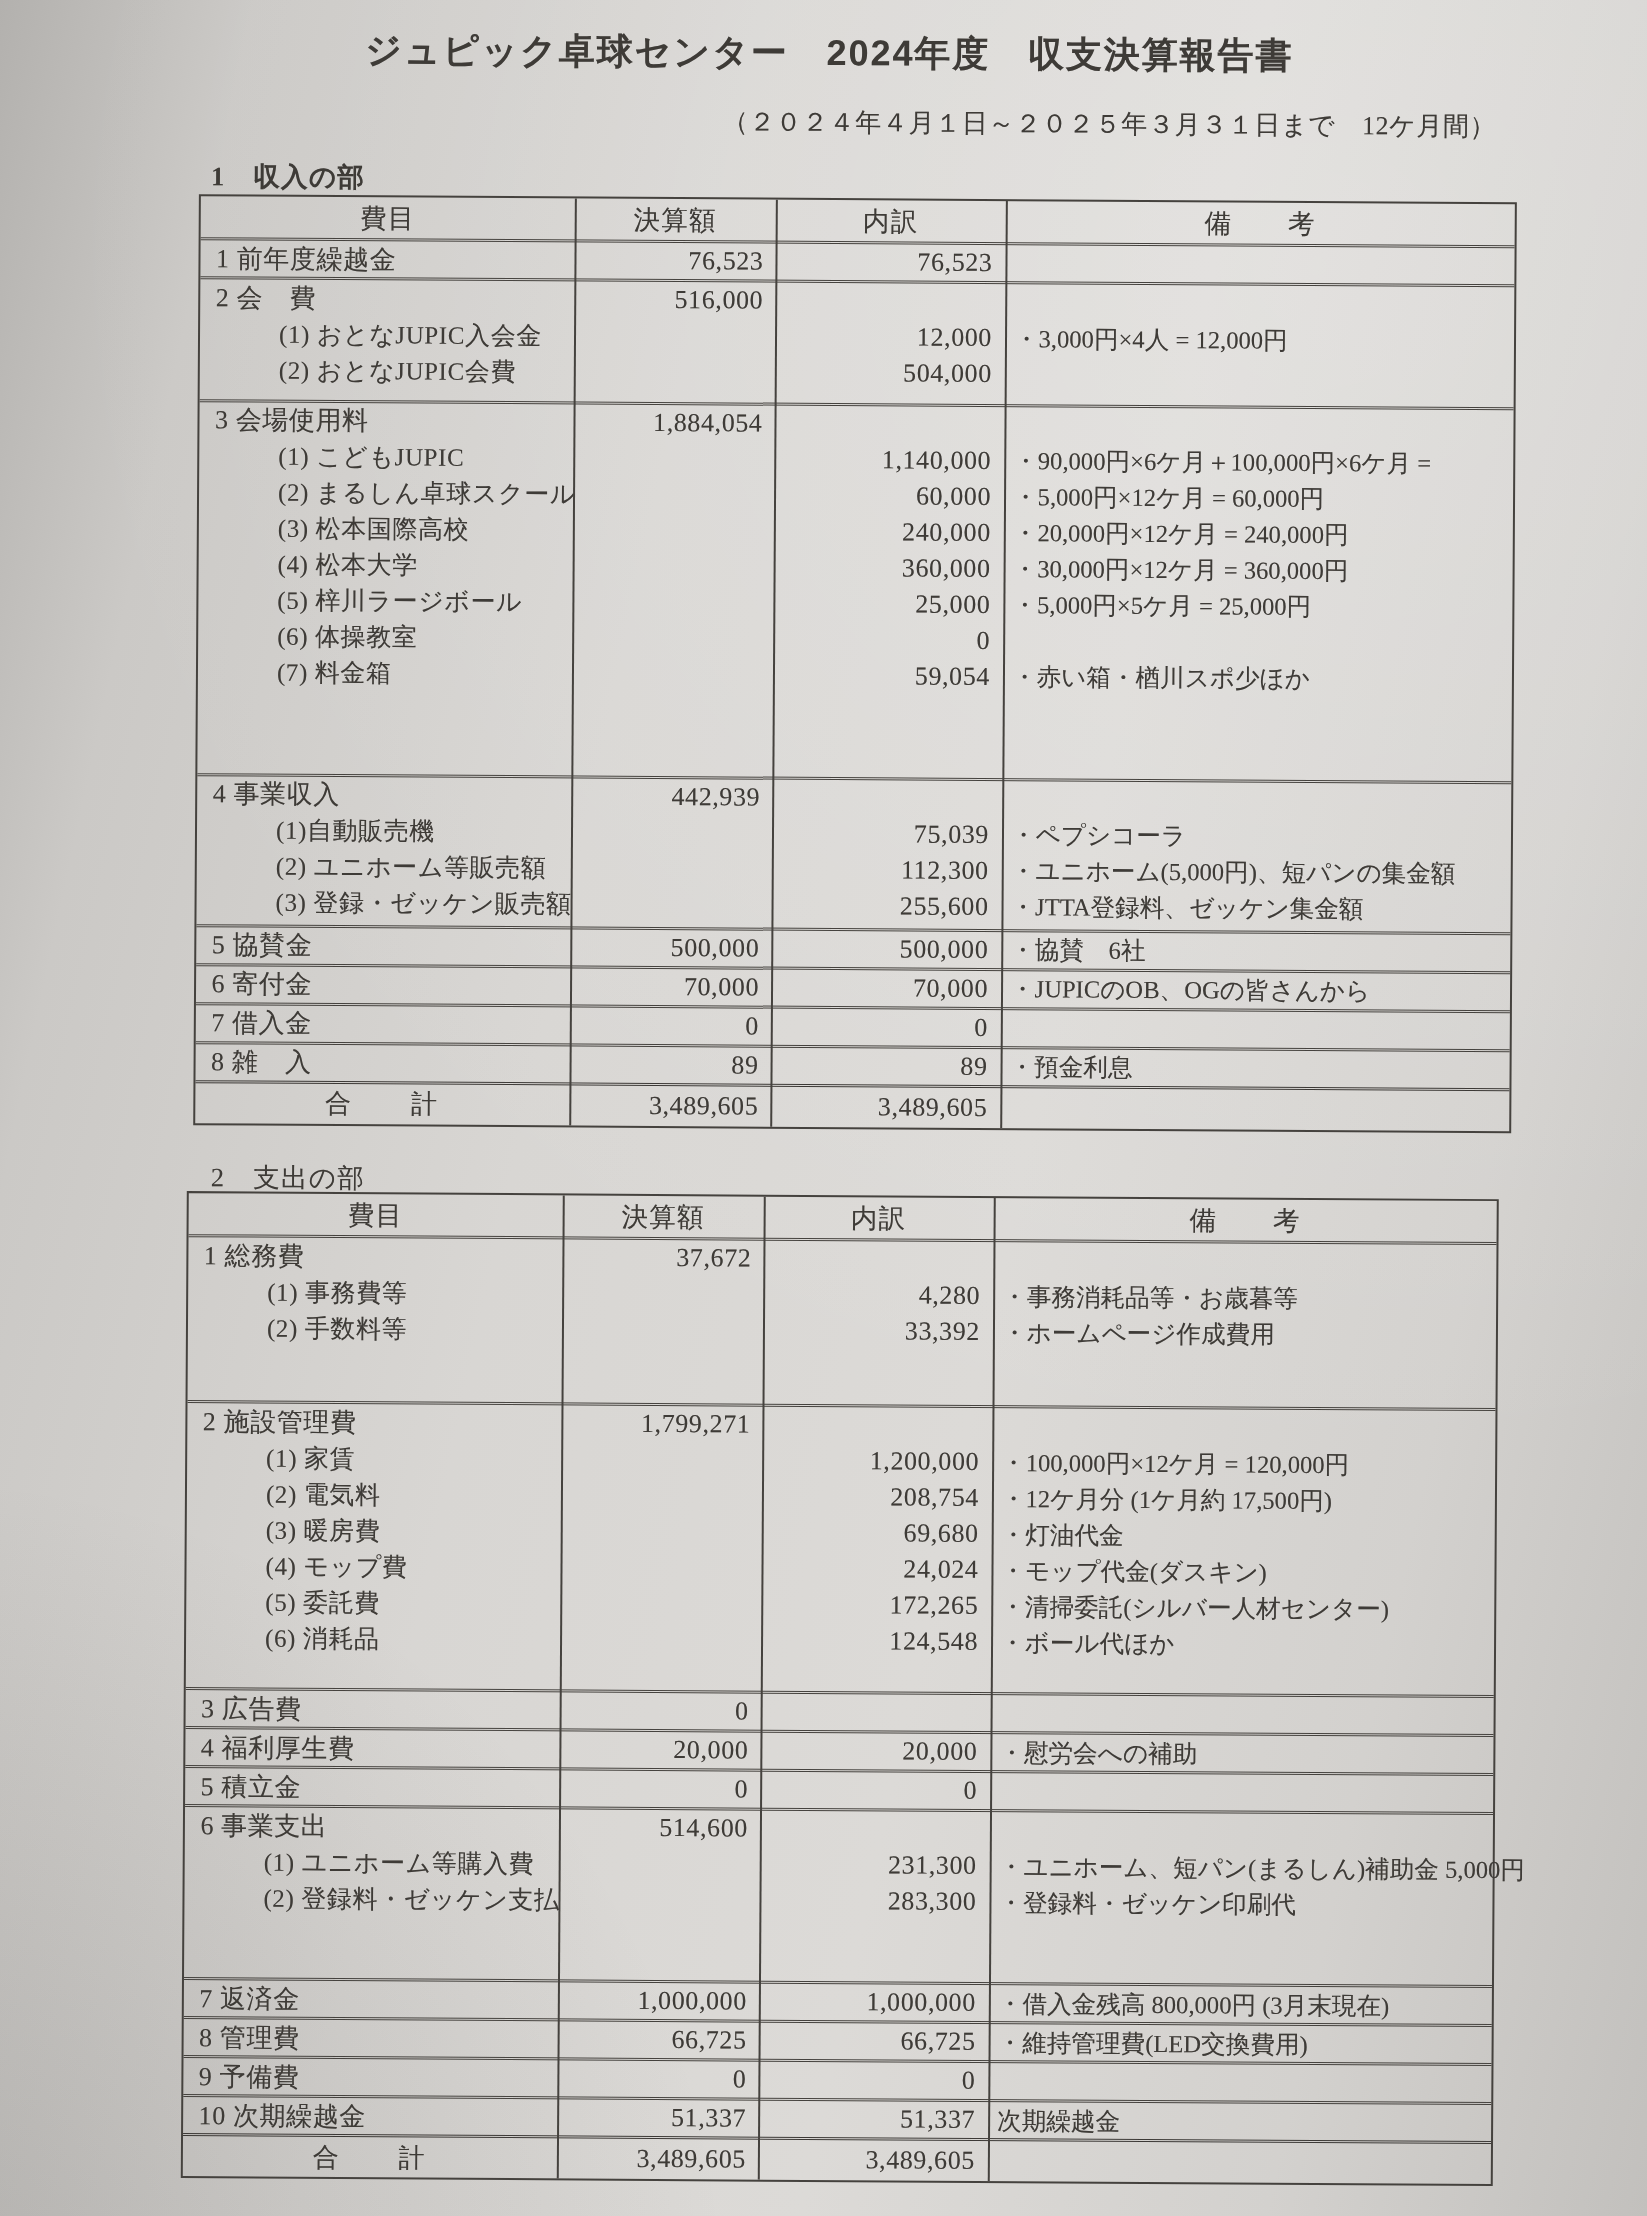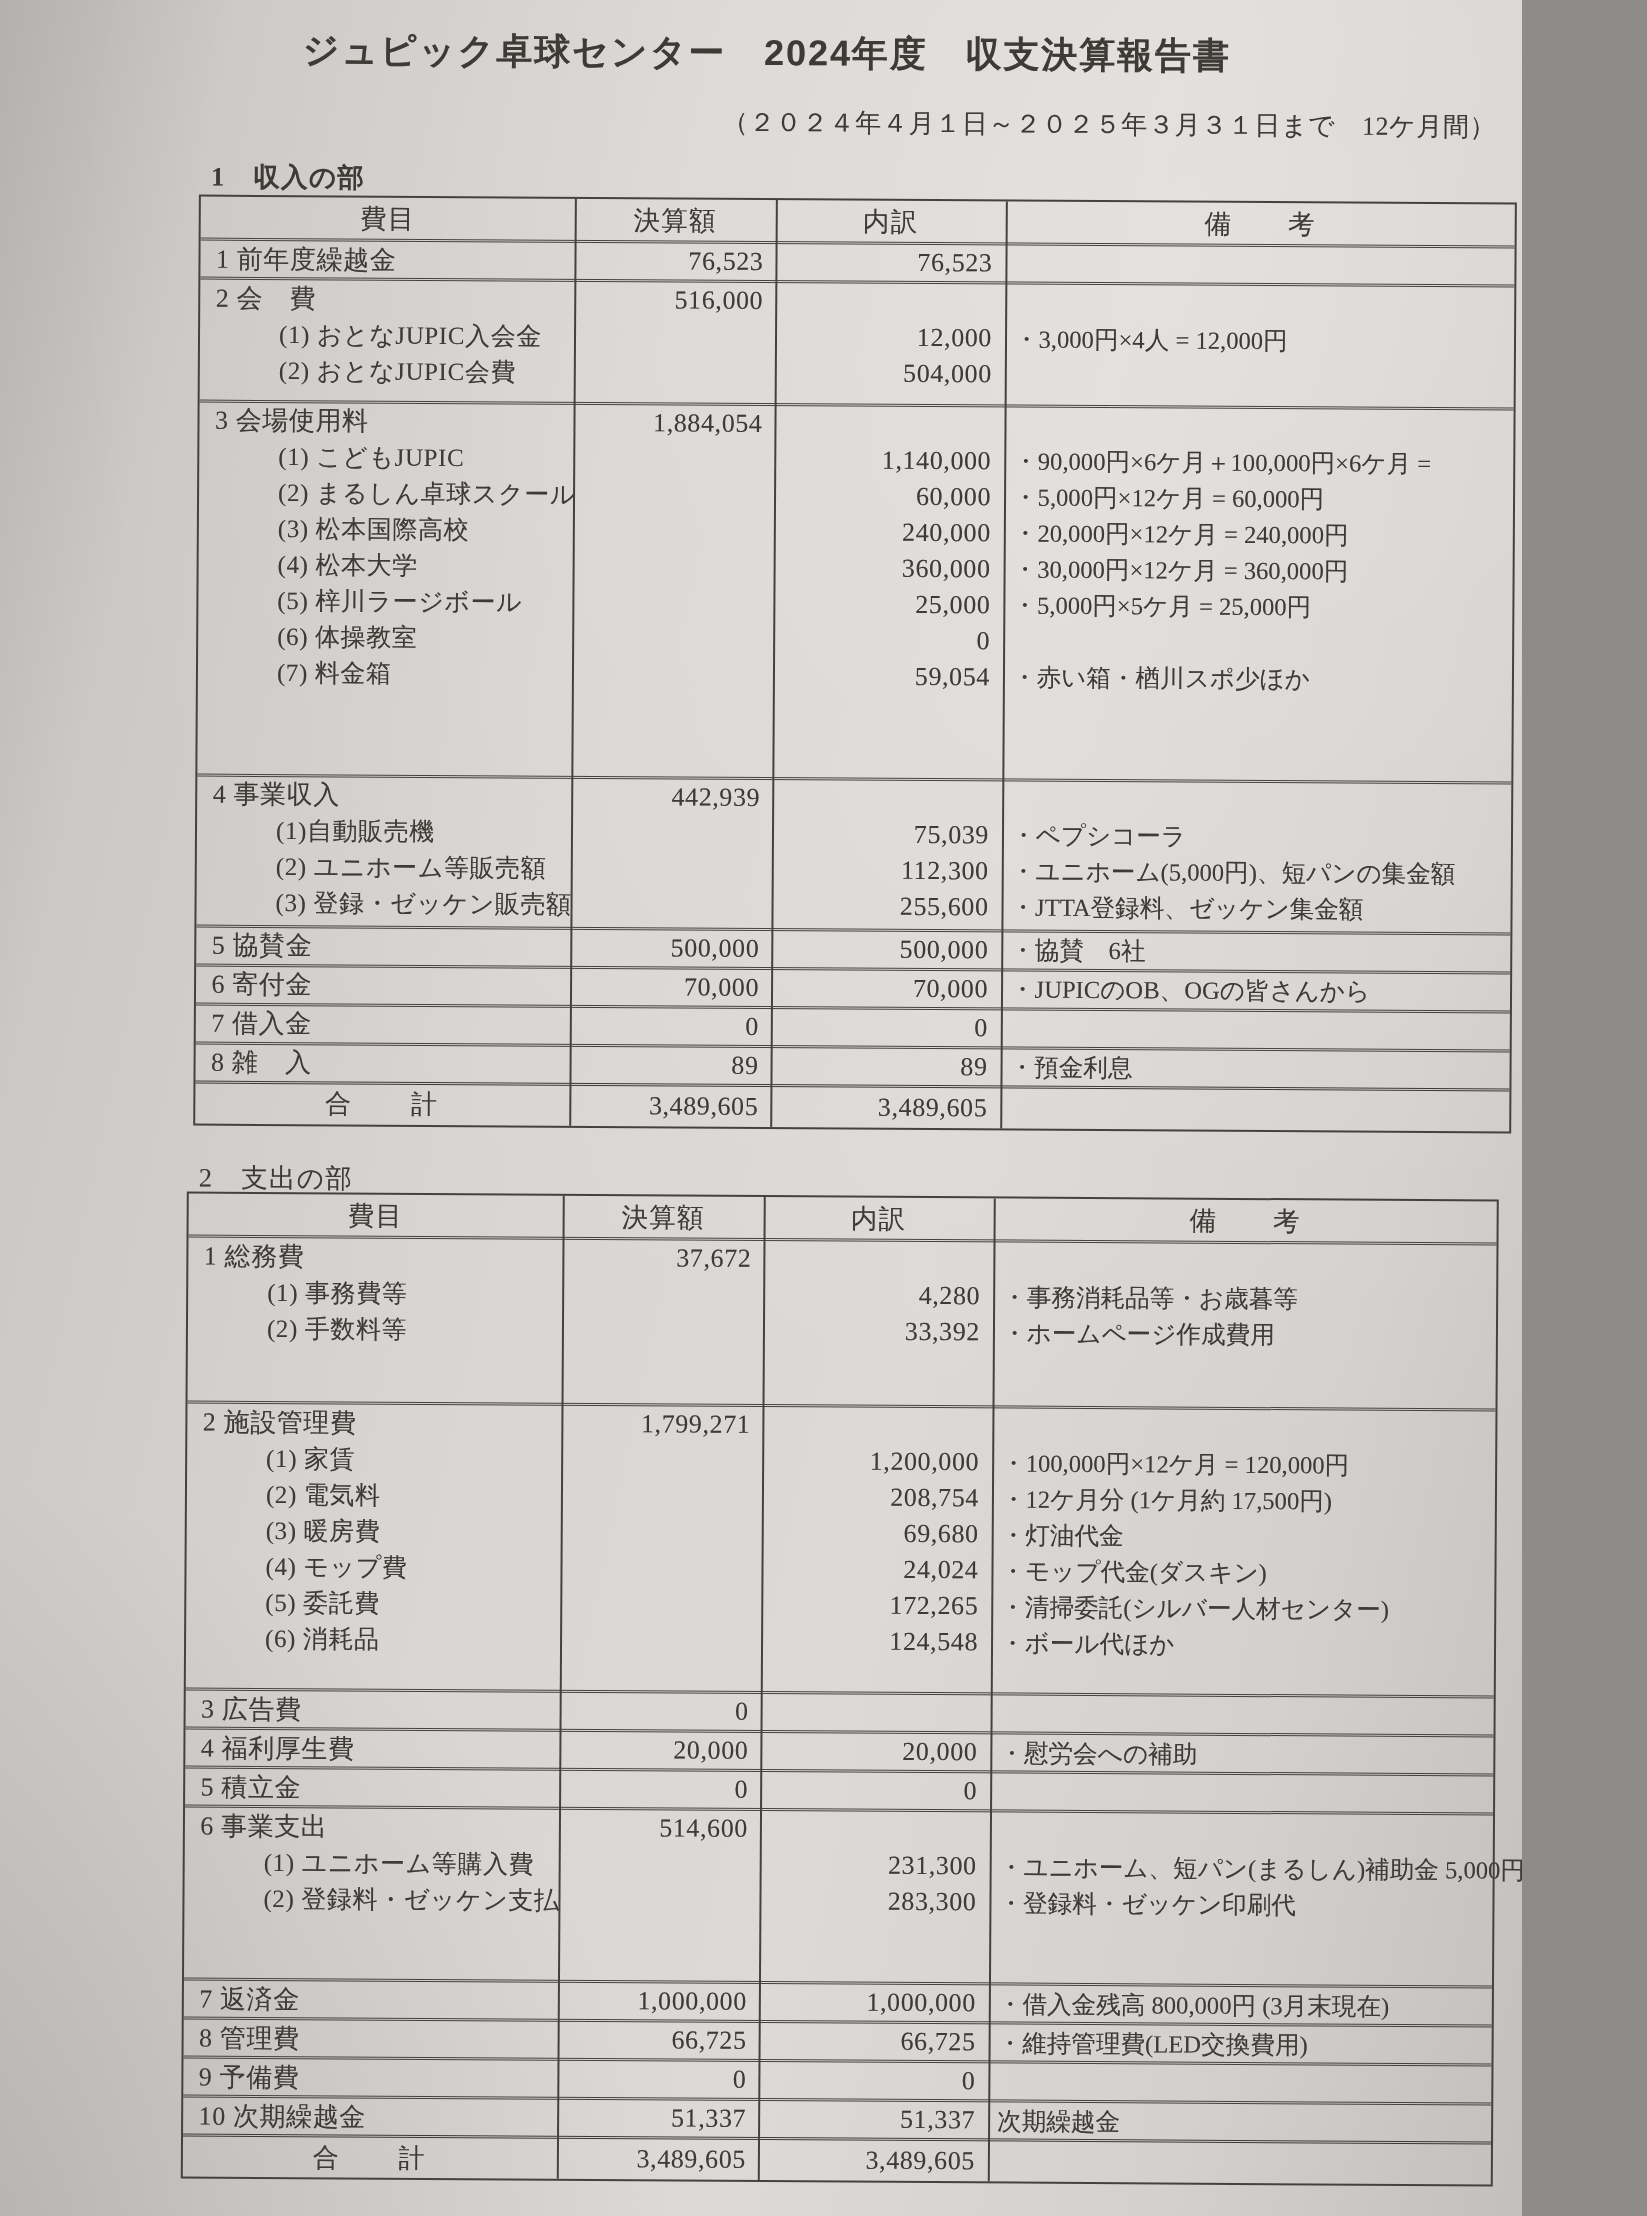--- a/index.html
+++ b/index.html
@@ -1,18 +1,18 @@
 <!DOCTYPE html>
 <html style="font-size:10.4px"><head>
 <meta charset="utf-8">
 <style>
   html,body{margin:0;padding:0;background:#8e8c8a;}
   .page{
     position:relative;
-    width:1522px;height:2216px;
+    width:1647px;height:2216px;
     overflow:hidden;
     background:
       radial-gradient(140% 100% at 80% 12%, rgba(255,255,255,0.22), rgba(255,255,255,0) 55%),
       radial-gradient(90% 70% at -5% 105%, rgba(40,38,36,0.18), rgba(40,38,36,0) 55%),
       linear-gradient(102deg,#b3b1ae 0%, #cbc9c6 12%, #d8d6d3 36%, #dcdad7 60%, #d3d1ce 82%, #c2c0bd 100%);
     font-family:"Liberation Serif","DejaVu Serif",serif;
     color:#3e3b37;
   }
   .doc{
     position:absolute;inset:0;
@@ -25,21 +25,21 @@
     text-align:center;
     font-family:"Liberation Sans","DejaVu Sans",sans-serif;
     font-weight:bold;font-size:36px;letter-spacing:1.9px;
   }
   .subtitle{
     position:absolute;left:717px;top:105px;
     font-size:26px;letter-spacing:0.6px;
   }
   .sec-label{position:absolute;font-size:26.5px;letter-spacing:1.3px;}
   .sec-label-income{left:206px;top:162px;font-weight:bold;}
-  .sec-label-expense{left:200px;top:1163px;}
+  .sec-label-expense{left:212px;top:1163px;}
 
   .tbl{
     position:absolute;
     border:2.6px solid #45423e;
     background:transparent;
   }
   .tbl-income{left:194px;top:198px;width:1314px;}
   .tbl-expense{left:188px;top:1195px;width:1308px;}
 
   .vl{position:absolute;top:0;bottom:0;width:1.9px;background:#45423e;z-index:3;}

